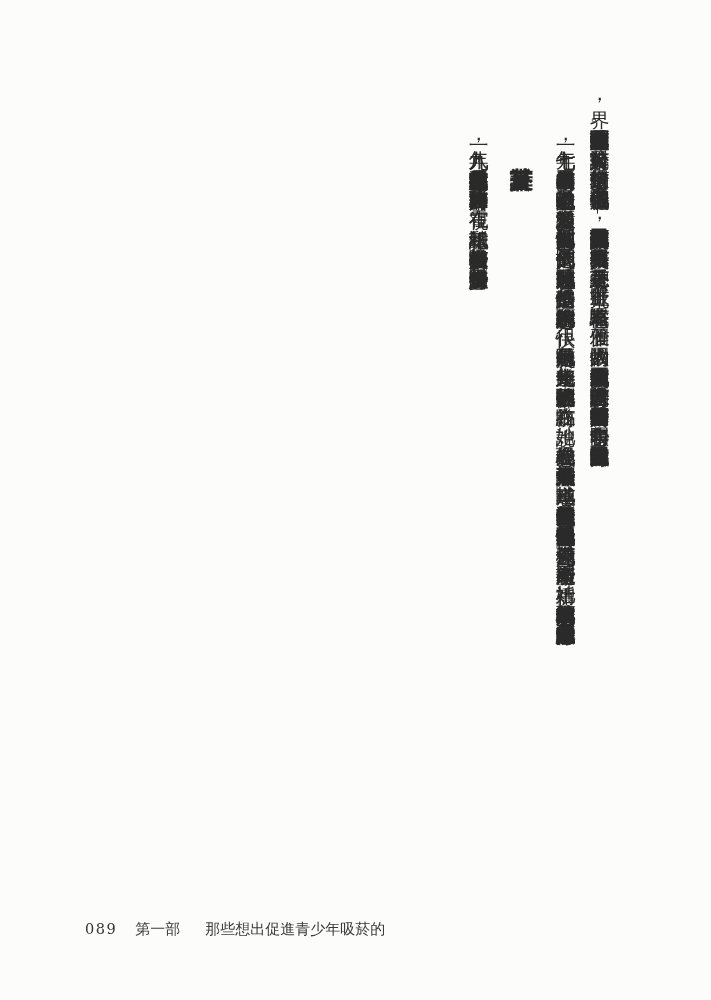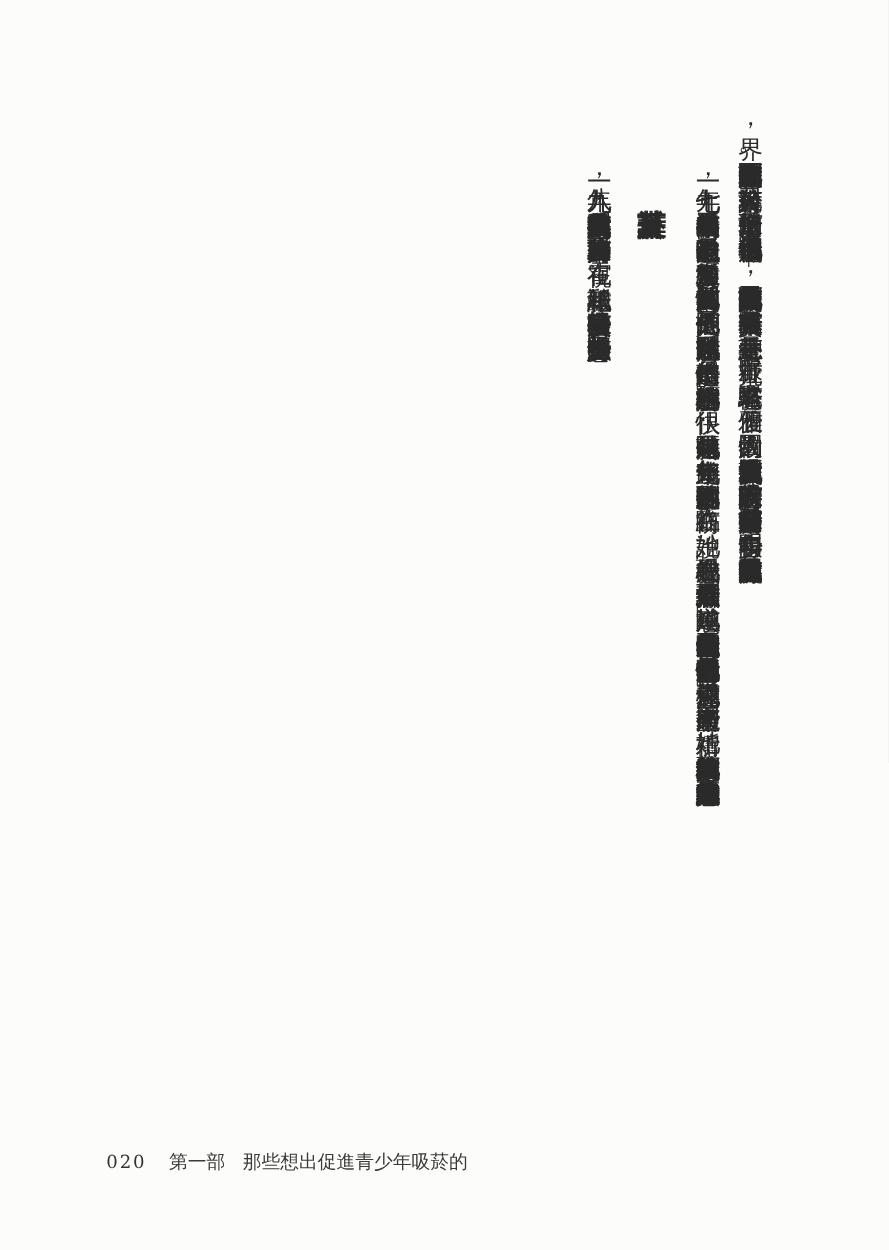--- a/index.html
+++ b/index.html
@@ -57,34 +57,34 @@
     white-space: nowrap;
   }
   .page-num {
     font-family: "DejaVu Serif", serif;
     font-size: 14.5px;
     letter-spacing: 1.5px;
     margin-right: 18px;
     color: #333;
   }
   .part {
-    margin-right: 14px;
+    margin-right: 25px;
   }
 </style>
 </head>
 <body>
 
 <div class="page">
 
   <main class="text-block">
     <p class="para">界，吸菸是全球癌症和癌症相關死亡的主要原因。對於菸草公司來說，這是一場致命的打擊，但他們最後卻贏得了這場戰爭——他們投資了數百萬美元讓吸菸看起來很酷，其中有粗獷牛仔萬寶路男，手上總是拿著香菸，征服荒野：還有駱駝老喬，一個優雅、圓滑的人物，過著被美女和煙霧包圍的上流生活。當政府說吸菸有害的時候，菸草公司的行銷策略卻有助於公司的營運，它向青少年表明，吸菸是一種叛逆和贏得同齡人欽佩的方式。</p>
     <p class="para indent">一九七七年，泰莉還是福布希高中的三年級學生，也是一名受歡迎的啦啦隊長，經常受邀參加派對。因爲她的朋友有抽菸的習慣，爲了打入他們的圈子，所以她也跟著開始吸菸。「這是一件很酷的事情，」她告訴疾病預防控制中心。很快，她就每天吸兩包菸，幾十年來一直如此，直到她的喉部被手術切除。在臨終前，她說：「我現在擔心的是，無法看到孫子們畢業或結婚。」她感嘆道：「這個刺耳的合成聲音是我孫子唯一知道的聲音。我懷念能夠爲他唱搖籃曲的日子。」但泰莉也充滿了目標，希望未來能有所不同。她祈禱，希望疾病預防控制中心或其他傾聽的人，能夠想出更好的方法來防止年輕人落入像她一樣的結局。</p>
     <h2 class="section-heading">反菸草計畫</h2>
     <p class="para indent">一九九八年，在針對菸草業做出具有里程碑意義的法律裁定後，菸草公司迫於聯邦政府的壓力，在電視、報紙和雜誌、廣告看板和廣播中推出反吸菸廣告。那些想出促進青少年吸菸的</p>
   </main>
 
   <footer class="footer">
-    <span class="page-num">020</span>
+    <span class="page-num">089</span>
     <span class="part">第一部</span>
     <span class="chapter">那些想出促進青少年吸菸的</span>
   </footer>
 
 </div>
 
 </body></html>

